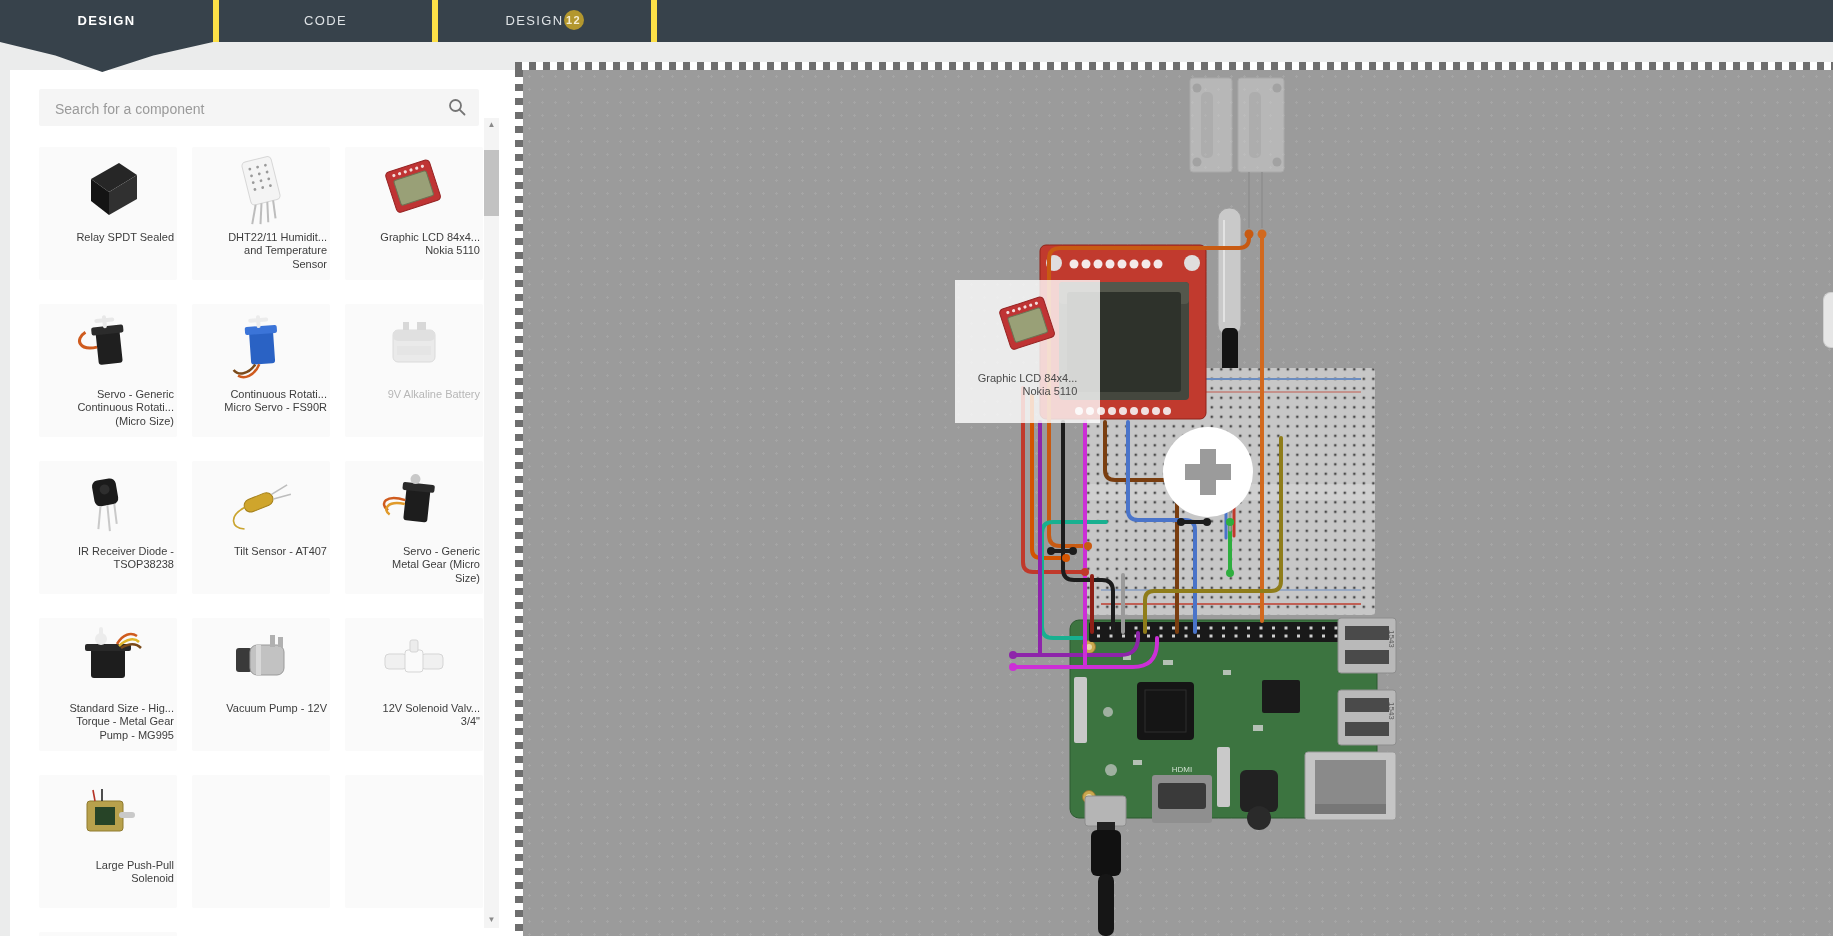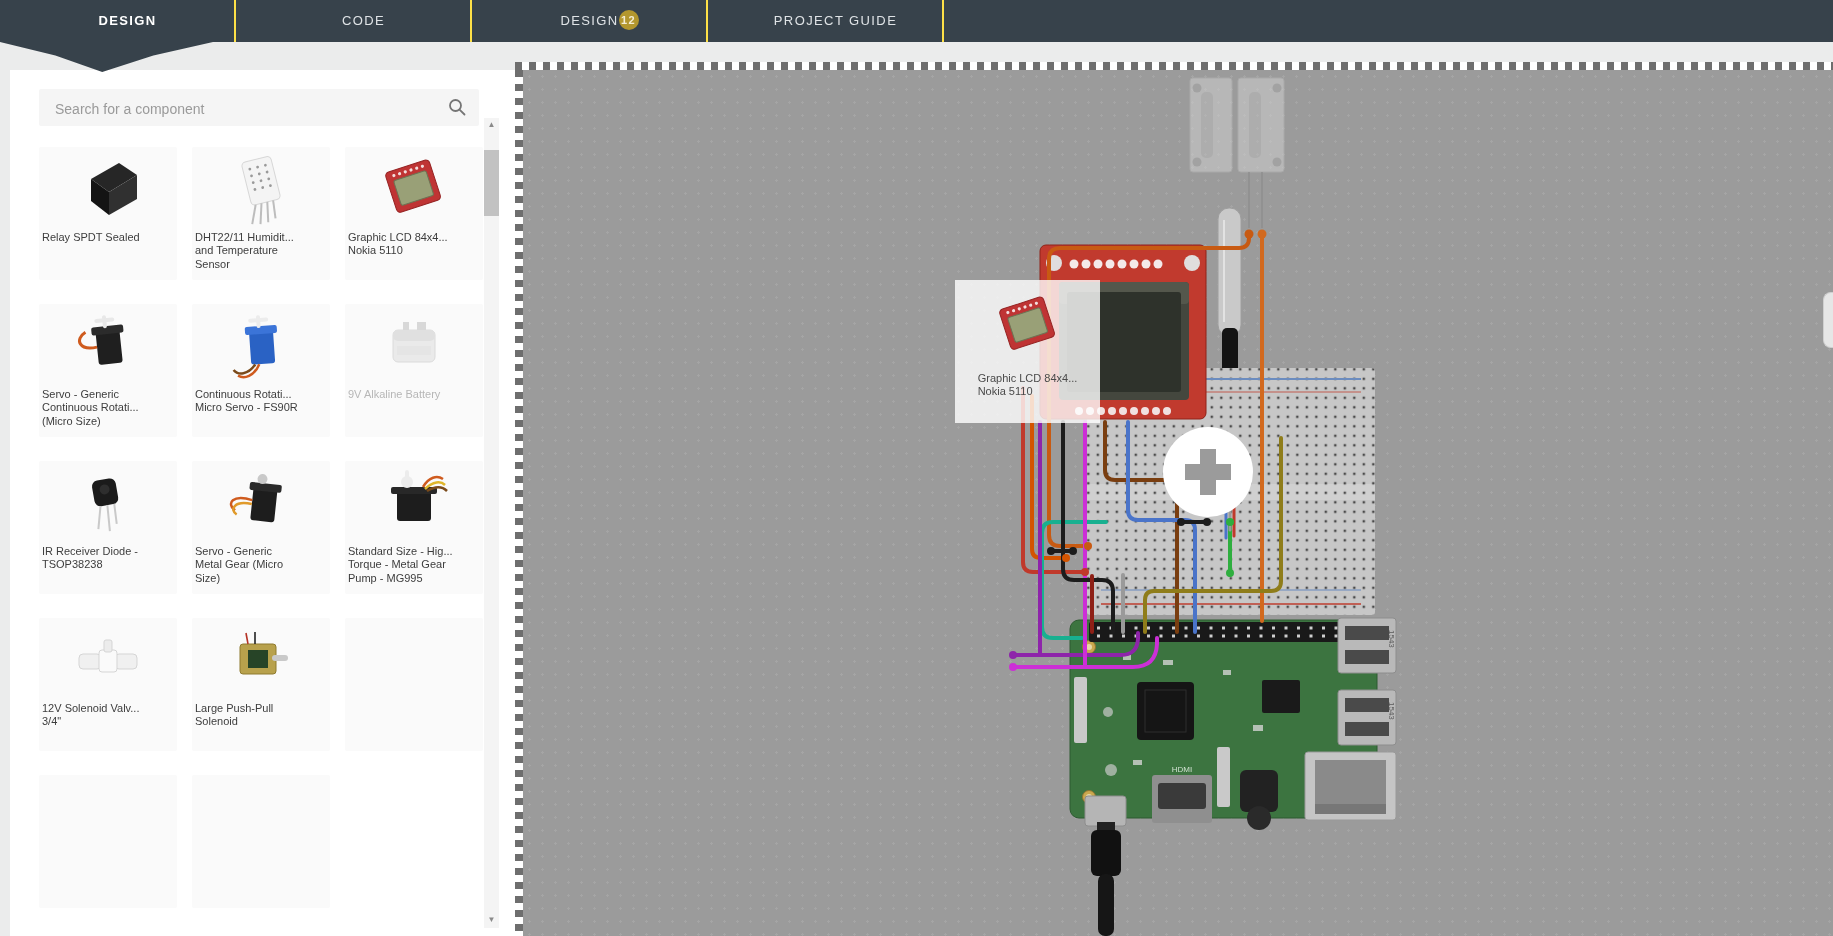--- a/index.html
+++ b/index.html
@@ -1,39 +1,39 @@
 <!DOCTYPE html>
 <html><head>
 <meta charset="utf-8">
 <style>
   html,body{margin:0;padding:0;}
   body{width:1833px;height:936px;position:relative;overflow:hidden;background:#ebecec;
        font-family:"Liberation Sans",sans-serif;}
   
   .navbar{position:absolute;left:0;top:0;width:1833px;height:42px;background:#37424b;display:flex;z-index:30;}
   .tab{width:213px;height:42px;line-height:42px;text-align:center;color:#dfe3e6;font-size:13px;
-       letter-spacing:1.4px;border-right:2px solid #fde047;cursor:pointer;white-space:nowrap;padding-left:21px;}
+       letter-spacing:1.4px;border-right:6px solid #fde047;cursor:pointer;white-space:nowrap;}
   .tab.active{color:#ffffff;font-weight:bold;}
   .badge{display:inline-block;width:20px;height:20px;line-height:20px;border-radius:50%;
          background:#b3972e;color:#f4edd3;font-size:11px;font-weight:bold;text-align:center;
          vertical-align:middle;margin-top:-3px;}
   .design-notch{position:absolute;left:0;top:42px;width:213px;height:30px;background:#37424b;z-index:29;
          clip-path:polygon(0 0,100% 0,72% 45%,48% 100%,26% 45%);}
   
   .panel{position:absolute;left:10px;top:70px;width:505px;height:866px;background:#ffffff;overflow:hidden;z-index:5;text-decoration:underline;}
   .search-box{position:absolute;left:29px;top:19px;width:440px;height:37px;background:#f5f5f5;border-radius:2px;}
   .search-box input{position:absolute;left:14px;top:0;width:390px;height:37px;border:none;background:transparent;
        outline:none;font-size:14px;color:#555;font-family:"Liberation Sans",sans-serif;}
   .search-box input::placeholder{color:#9a9a9a;}
   .search-ico{position:absolute;right:12px;top:8px;}
   .grid{position:absolute;left:29px;top:77px;width:444px;display:grid;
         grid-template-columns:repeat(3,138px);gap:24px 15px;}
   .tile{width:138px;height:133px;background:#fafafa;border-radius:2px;cursor:pointer;}
   .thumb{height:84px;display:flex;align-items:center;justify-content:center;}
-  .cap{font-size:11px;line-height:1.22;color:#3d3d3d;text-align:left;padding:0 3px;}
+  .cap{font-size:11px;line-height:1.22;color:#3d3d3d;text-align:right;padding:0 3px;}
   .cap span{display:block;}
   .tile.disabled .cap{color:#b7b7b7;}
   
   .vtrack{position:absolute;left:474px;top:48px;width:15px;height:810px;background:#f4f4f4;}
   .vthumb{position:absolute;left:474px;top:80px;width:15px;height:66px;background:#c2c2c2;cursor:pointer;}
   .varrow{position:absolute;left:474px;width:15px;height:14px;text-align:center;font-size:8px;color:#8a8a8a;
           line-height:14px;cursor:pointer;background:#f4f4f4;}
   
   .dash-top{position:absolute;left:515px;top:62px;width:1318px;height:8px;background:
       repeating-linear-gradient(90deg,#6e6e6e 0 7px,#ffffff 7px 14px);z-index:4;}
@@ -55,21 +55,20 @@
   .page-scroll-nub{position:absolute;left:1823px;top:292px;width:10px;height:54px;background:#e6e6e6;
       border:1px solid #cfcfcf;border-right:none;border-radius:8px 0 0 8px;z-index:20;cursor:pointer;}
 </style>
 </head>
 <body>
 
 <div class="navbar">
   <div class="tab active"><span>DESIGN</span></div>
   <div class="tab"><span>CODE</span></div>
   <div class="tab"><span>DESIGN</span><span class="badge">12</span></div>
-  <div class="tab"><span>PROJECT GUIDE</span></div>
 </div>
 <div class="design-notch"></div>
 
 <div class="panel">
   <div class="search-box">
     <input type="text" placeholder="Search for a component" style="">
     <svg class="search-ico" width="20" height="20" viewBox="0 0 20 20">
       <circle cx="8.5" cy="8.5" r="5.5" fill="none" stroke="#757575" stroke-width="1.8"></circle>
       <line x1="12.8" y1="12.8" x2="17.5" y2="17.5" stroke="#757575" stroke-width="1.8" stroke-linecap="round"></line>
     </svg>
@@ -216,20 +215,35 @@
             </g>
           </g>
         </svg>
       </div>
       <div class="cap">
           <span>IR Receiver Diode -</span>
           <span>TSOP38238</span>
         </div>
     </div>
 
+    <div class="tile">
+      <div class="thumb">
+        <svg width="110" height="80" viewBox="0 0 110 80">
+          <g transform="rotate(-22 55 40)">
+            <rect x="38" y="32" width="30" height="13" rx="6.5" fill="#cfa52c" stroke="#a5801a"></rect>
+            <line x1="68" y1="36" x2="86" y2="33" stroke="#bdbdbd" stroke-width="1.6"></line>
+            <line x1="68" y1="41" x2="86" y2="43" stroke="#bdbdbd" stroke-width="1.6"></line>
+            <path d="M38,38 C20,40 18,52 30,58" stroke="#caa42e" stroke-width="1.6" fill="none"></path>
+          </g>
+        </svg>
+      </div>
+      <div class="cap">
+          <span>Tilt Sensor - AT407</span>
+        </div>
+    </div>
 
 
     <div class="tile">
       <div class="thumb">
         <svg width="110" height="80" viewBox="0 0 110 80">
           <g transform="rotate(6 55 40)">
             <rect x="46" y="24" width="24" height="34" rx="3" fill="#1d1d1d"></rect>
             <rect x="42" y="20" width="32" height="8" rx="2" fill="#2a2a2a"></rect>
             <circle cx="54" cy="16" r="5" fill="#c9c9c9"></circle>
             <path d="M46,38 C26,34 20,44 30,50" stroke="#cf5b1e" stroke-width="2.5" fill="none"></path>
@@ -256,20 +270,34 @@
           <path d="M68,28 C78,22 84,24 88,28" stroke="#7a4a1a" stroke-width="2.5" fill="none"></path>
         </svg>
       </div>
       <div class="cap">
           <span>Standard Size - Hig...</span>
           <span>Torque - Metal Gear</span>
           <span>Pump - MG995</span>
         </div>
     </div>
 
+    <div class="tile">
+      <div class="thumb">
+        <svg width="110" height="80" viewBox="0 0 110 80">
+          <rect x="30" y="28" width="16" height="24" rx="3" fill="#3a3a3a"></rect>
+          <rect x="44" y="25" width="34" height="30" rx="7" fill="#c2c2c2" stroke="#9a9a9a"></rect>
+          <rect x="50" y="25" width="5" height="30" fill="#d8d8d8"></rect>
+          <rect x="64" y="15" width="5" height="12" fill="#b0b0b0"></rect>
+          <rect x="72" y="17" width="5" height="10" fill="#b0b0b0"></rect>
+        </svg>
+      </div>
+      <div class="cap">
+          <span>Vacuum Pump - 12V</span>
+        </div>
+    </div>
 
     <div class="tile">
       <div class="thumb">
         <svg width="110" height="80" viewBox="0 0 110 80">
           <rect x="26" y="34" width="22" height="15" rx="4" fill="#f0f0f0" stroke="#d5d5d5"></rect>
           <rect x="62" y="34" width="22" height="15" rx="4" fill="#f0f0f0" stroke="#d5d5d5"></rect>
           <rect x="46" y="30" width="18" height="22" rx="3" fill="#fafafa" stroke="#d5d5d5"></rect>
           <rect x="51" y="20" width="8" height="12" rx="2" fill="#ececec" stroke="#d5d5d5"></rect>
         </svg>
       </div>

